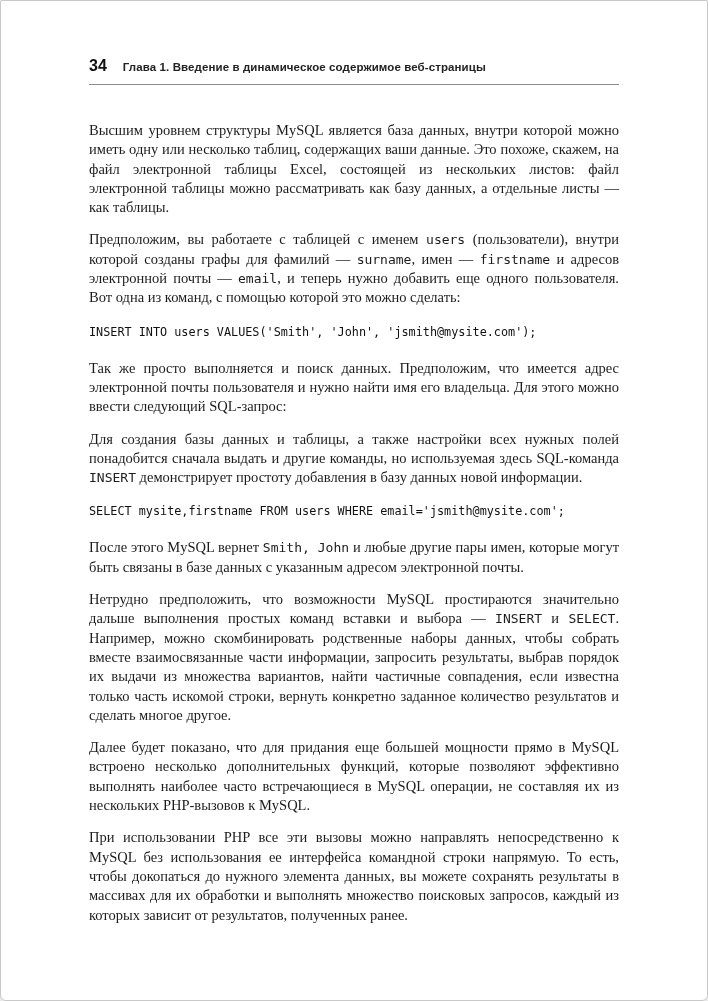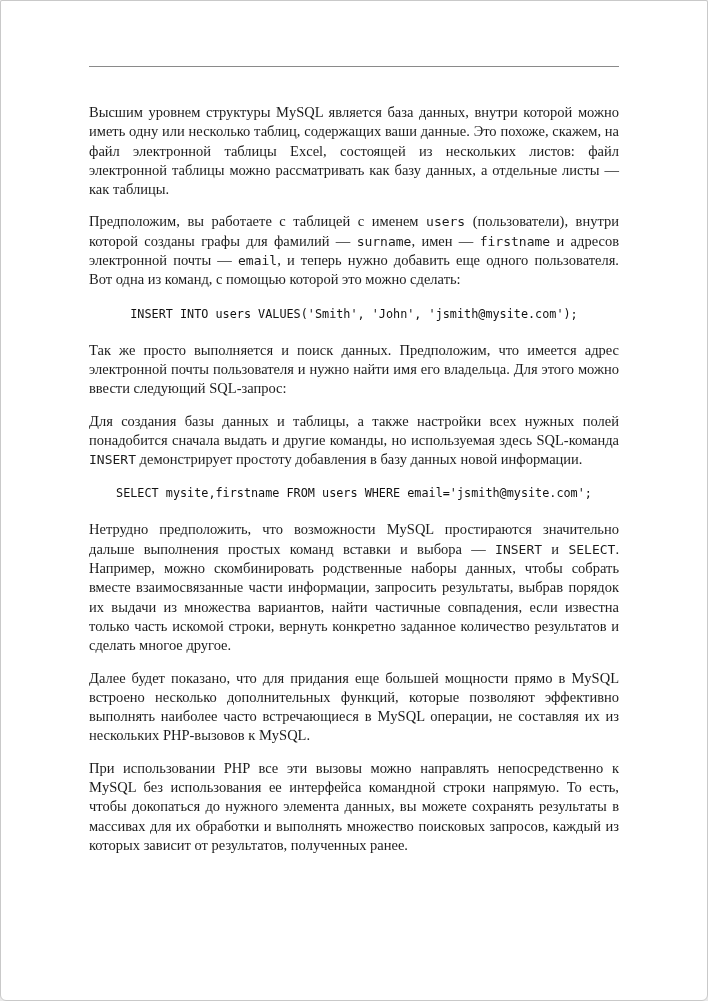--- a/index.html
+++ b/index.html
@@ -54,38 +54,43 @@
     font-family: "DejaVu Sans Mono", "Liberation Mono", monospace;
     font-size: 13px;
     margin-top: 16px;
   }
   .code-block {
     font-family: "DejaVu Sans Mono", "Liberation Mono", monospace;
     font-size: 11.8px;
     line-height: 15px;
     margin: 17px 0 19px 0;
     white-space: pre;
-    text-align: center;
+    text-align: left;
     color: #111;
   }
 </style>
 </head>
 <body>
 
 <div class="page">
   <div class="inner">
 
+    <div class="running-head">
+      <span class="page-number">34</span>
+      <span class="running-title">Глава 1. Введение в динамическое содержимое веб-страницы</span>
+    </div>
     <hr class="head-rule">
 
     <div class="body-text">
         <p class="para"><span>Высшим уровнем структуры MySQL является база данных, внутри которой можно иметь одну или несколько таблиц, содержащих ваши данные. Это похоже, скажем, на файл электронной таблицы Excel, состоящей из нескольких листов: файл электронной таблицы можно рассматривать как базу данных, а отдельные листы — как таблицы.</span></p>
         <p class="para"><span>Предположим, вы работаете с таблицей с именем </span><span class="inline-code">users</span><span> (пользователи), внутри которой созданы графы для фамилий — </span><span class="inline-code">surname</span><span>, имен — </span><span class="inline-code">firstname</span><span> и адресов электронной почты — </span><span class="inline-code">email</span><span>, и теперь нужно добавить еще одного пользователя. Вот одна из команд, с помощью которой это можно сделать:</span></p>
         <pre class="code-block">INSERT INTO users VALUES('Smith', 'John', 'jsmith@mysite.com');</pre>
         <p class="para"><span>Так же просто выполняется и поиск данных. Предположим, что имеется адрес электронной почты пользователя и нужно найти имя его владельца. Для этого можно ввести следующий SQL-запрос:</span></p>
         <p class="para"><span>Для создания базы данных и таблицы, а также настройки всех нужных полей понадобится сначала выдать и другие команды, но используемая здесь SQL-команда </span><span class="inline-code">INSERT</span><span> демонстрирует простоту добавления в базу данных новой информации.</span></p>
         <pre class="code-block">SELECT mysite,firstname FROM users WHERE email='jsmith@mysite.com';</pre>
+        <p class="para"><span>После этого MySQL вернет </span><span class="inline-code">Smith, John</span><span> и любые другие пары имен, которые могут быть связаны в базе данных с указанным адресом электронной почты.</span></p>
         <p class="para"><span>Нетрудно предположить, что возможности MySQL простираются значительно дальше выполнения простых команд вставки и выбора — </span><span class="inline-code">INSERT</span><span> и </span><span class="inline-code">SELECT</span><span>. Например, можно скомбинировать родственные наборы данных, чтобы собрать вместе взаимосвязанные части информации, запросить результаты, выбрав порядок их выдачи из множества вариантов, найти частичные совпадения, если известна только часть искомой строки, вернуть конкретно заданное количество результатов и сделать многое другое.</span></p>
         <p class="para"><span>Далее будет показано, что для придания еще большей мощности прямо в MySQL встроено несколько дополнительных функций, которые позволяют эффективно выполнять наиболее часто встречающиеся в MySQL операции, не составляя их из нескольких PHP-вызовов к MySQL.</span></p>
         <p class="para"><span>При использовании PHP все эти вызовы можно направлять непосредственно к MySQL без использования ее интерфейса командной строки напрямую. То есть, чтобы докопаться до нужного элемента данных, вы можете сохранять результаты в массивах для их обработки и выполнять множество поисковых запросов, каждый из которых зависит от результатов, полученных ранее.</span></p>
       </div>
 
   </div>
 </div>
 
 </body></html>

